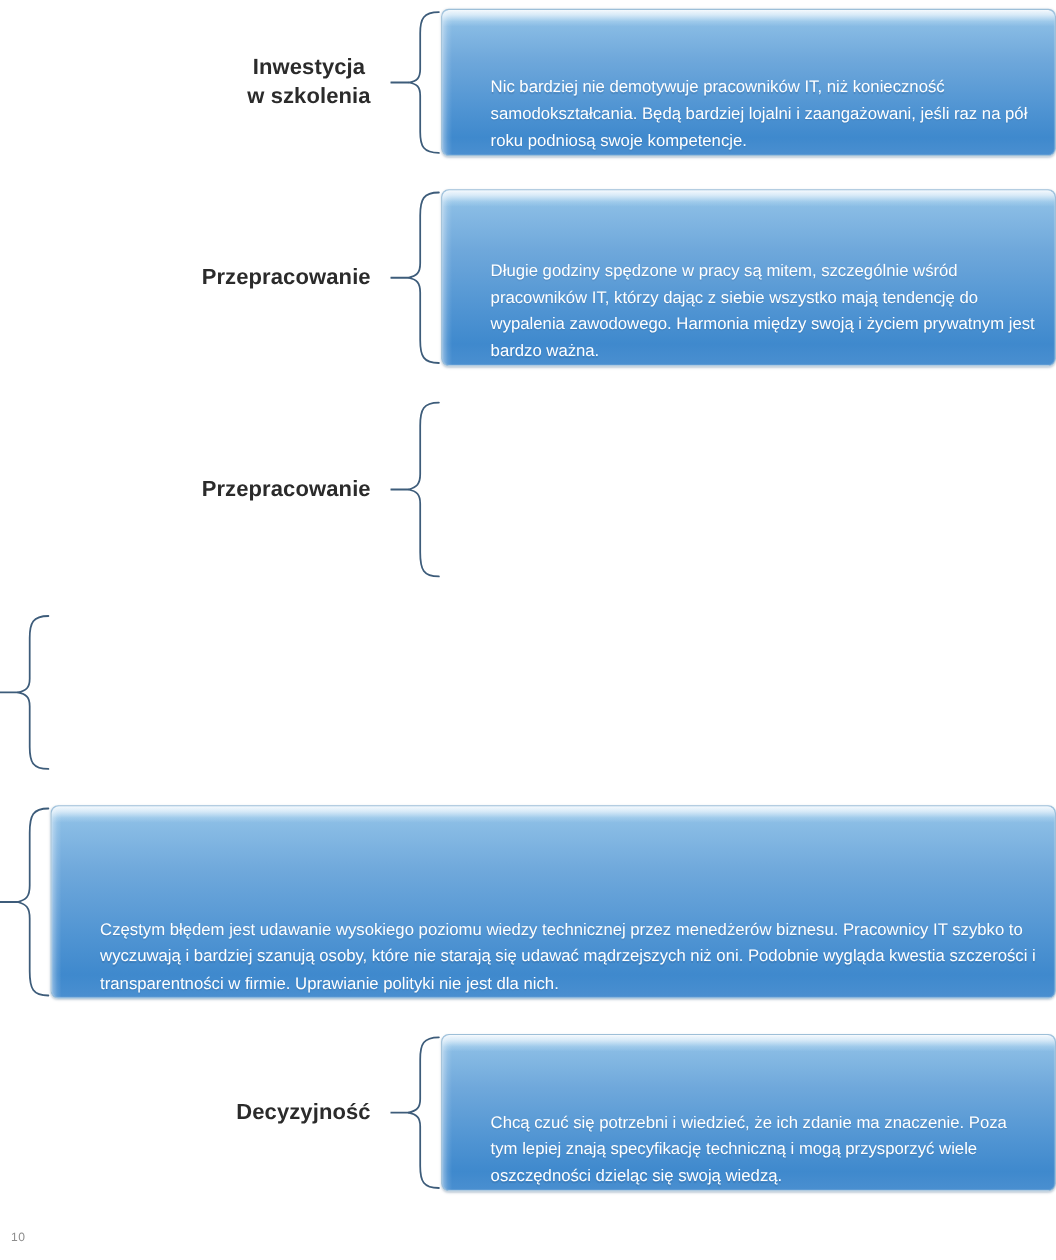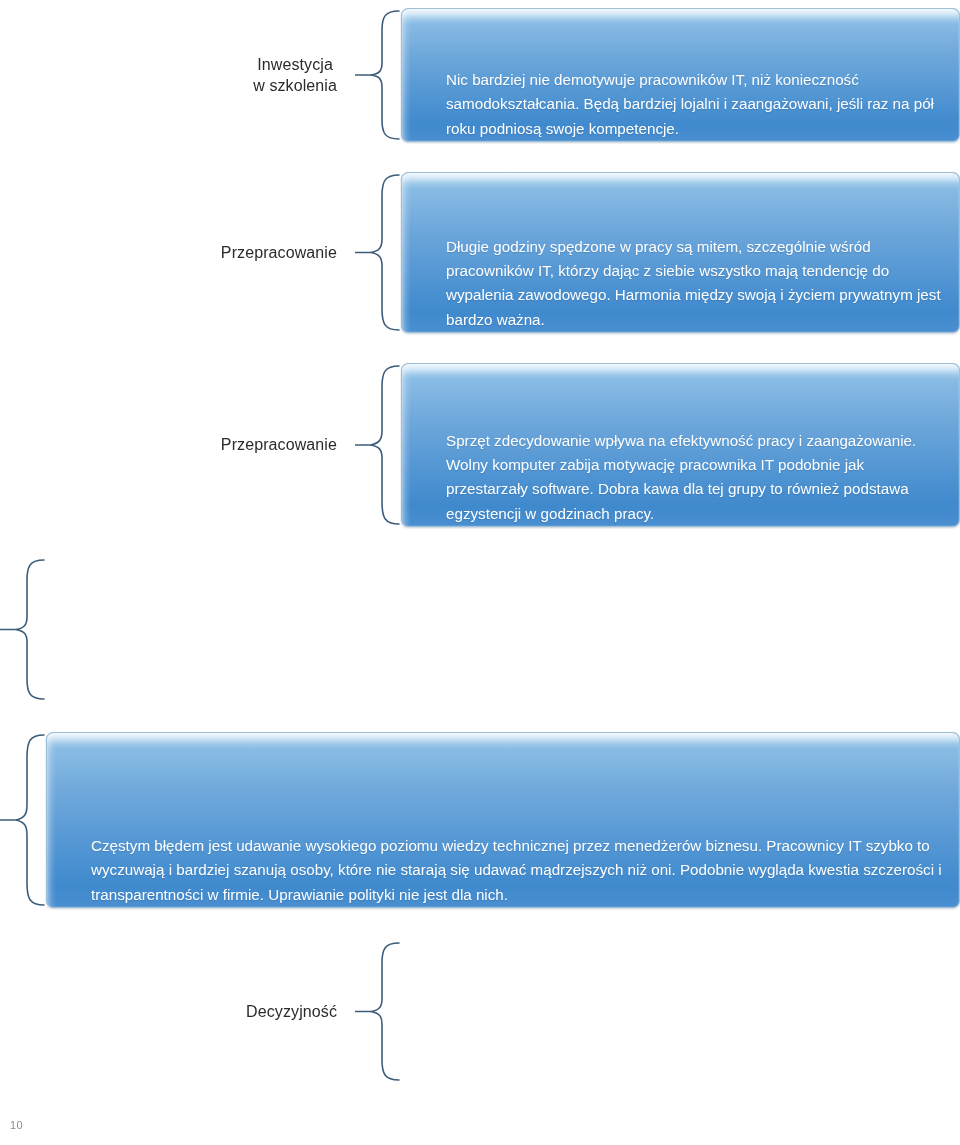--- a/index.html
+++ b/index.html
@@ -34,22 +34,22 @@
     width: 355px;
     flex: 0 0 355px;
     display: flex;
     align-items: center;
     justify-content: flex-end;
     padding-right: 18px;
     box-sizing: border-box;
   }
 
   .label-text {
-    font-size: 16px;
-    font-weight: normal;
+    font-size: 20px;
+    font-weight: bold;
     color: #2b2b2b;
     text-align: center;
     line-height: 1.34;
     letter-spacing: 0.1px;
     white-space: pre-line;
   }
 
   .brace-col {
     width: 46px;
     flex: 0 0 46px;
@@ -178,25 +178,20 @@
   <div class="row" style="top:363px; height:164px;">
     <div class="label-col">
       <div class="label-text">Przepracowanie</div>
     </div>
     <div class="brace-col">
       <svg viewBox="0 0 46 164" preserveAspectRatio="none" aria-hidden="true">
         <path d="M44 3 C 30 3, 27 9, 27 24 L27 68 C27 77, 24 80, 16 82 C24 83.5, 27 86.5, 27 95 L27 139 C27 155, 30 161, 44 161" fill="none" stroke="#3d5c7a" stroke-width="1.6" stroke-linecap="round"></path>
         <path d="M0 82 L16 82" fill="none" stroke="#3d5c7a" stroke-width="1.6" stroke-linecap="round"></path>
       </svg>
     </div>
-    <div class="box-col">
-      <div class="callout">
-        <div class="callout-text">Sprzęt zdecydowanie wpływa na efektywność pracy i zaangażowanie. Wolny komputer zabija motywację pracownika IT podobnie jak przestarzały software. Dobra kawa dla tej grupy to również podstawa egzystencji w godzinach pracy.</div>
-      </div>
-    </div>
   </div>
 
   <div class="row" style="top:557px; height:145px;">
     <div class="brace-col">
       <svg viewBox="0 0 46 145" preserveAspectRatio="none" aria-hidden="true">
         <path d="M44 3 C 30 3, 27 9, 27 23 L27 60 C27 68, 24 71, 16 72.5 C24 74, 27 77, 27 85 L27 122 C27 136, 30 142, 44 142" fill="none" stroke="#3d5c7a" stroke-width="1.6" stroke-linecap="round"></path>
         <path d="M0 72.5 L16 72.5" fill="none" stroke="#3d5c7a" stroke-width="1.6" stroke-linecap="round"></path>
       </svg>
     </div>
   </div>
@@ -218,17 +213,22 @@
   <div class="row" style="top:940px; height:143px;">
     <div class="label-col">
       <div class="label-text">Decyzyjność</div>
     </div>
     <div class="brace-col">
       <svg viewBox="0 0 46 143" preserveAspectRatio="none" aria-hidden="true">
         <path d="M44 3 C 30 3, 27 9, 27 23 L27 59 C27 67, 24 70, 16 71.5 C24 73, 27 76, 27 84 L27 120 C27 134, 30 140, 44 140" fill="none" stroke="#3d5c7a" stroke-width="1.6" stroke-linecap="round"></path>
         <path d="M0 71.5 L16 71.5" fill="none" stroke="#3d5c7a" stroke-width="1.6" stroke-linecap="round"></path>
       </svg>
     </div>
+    <div class="box-col">
+      <div class="callout">
+        <div class="callout-text">Chcą czuć się potrzebni i wiedzieć, że ich zdanie ma znaczenie. Poza tym lepiej znają specyfikację techniczną i mogą przysporzyć wiele oszczędności dzieląc się swoją wiedzą.</div>
+      </div>
+    </div>
   </div>
 
   <div class="page-number">10</div>
 
 </div>
 
 </body></html>

